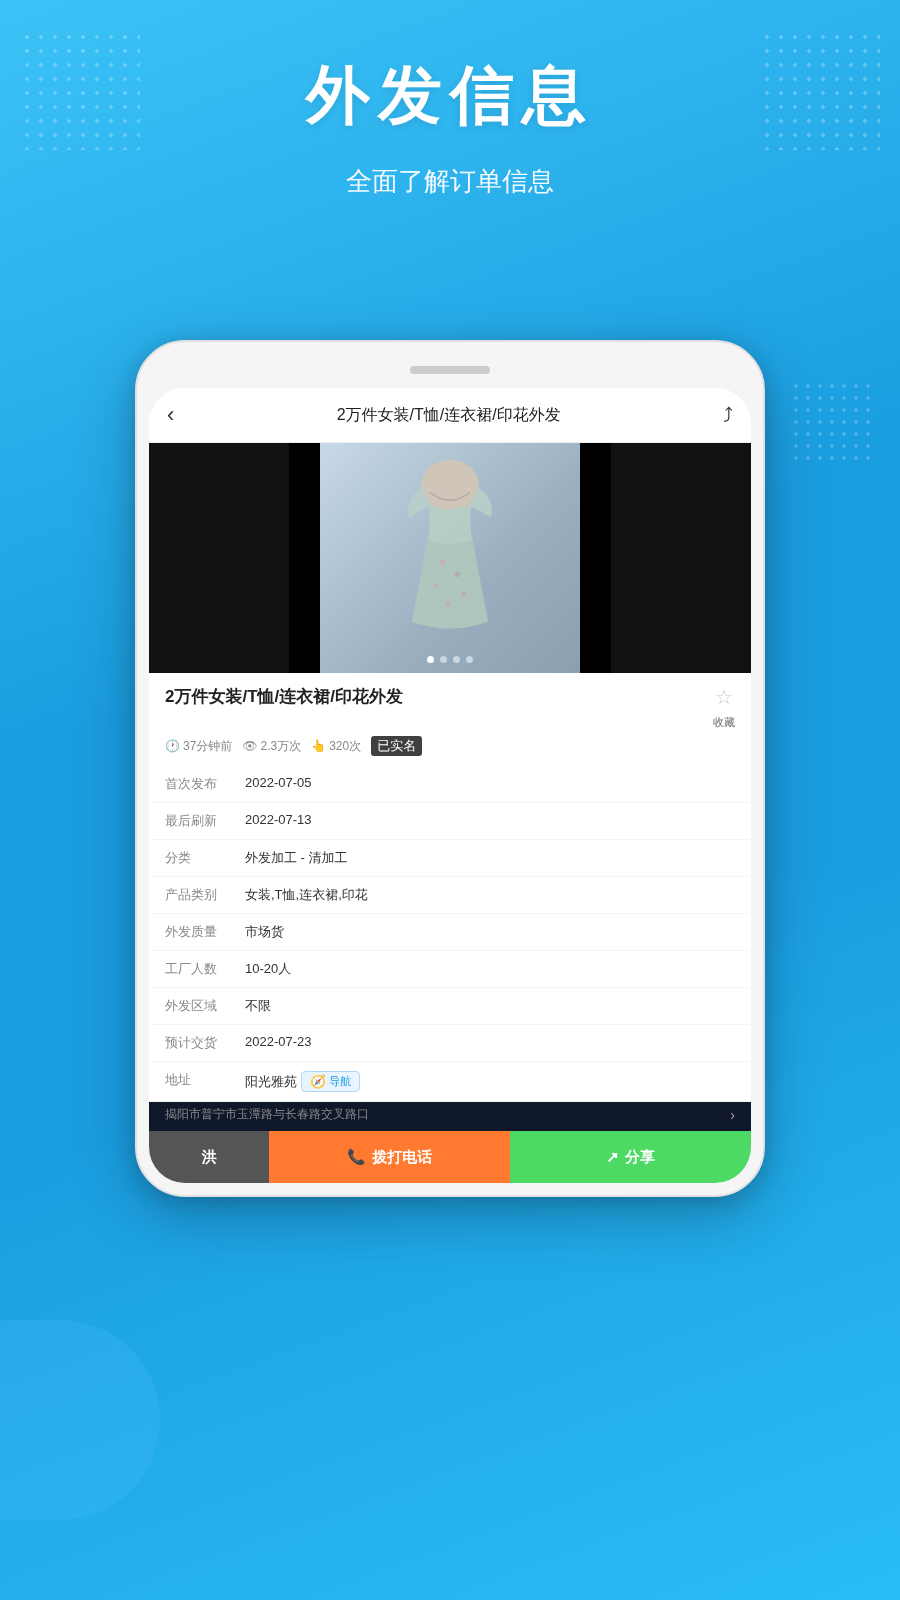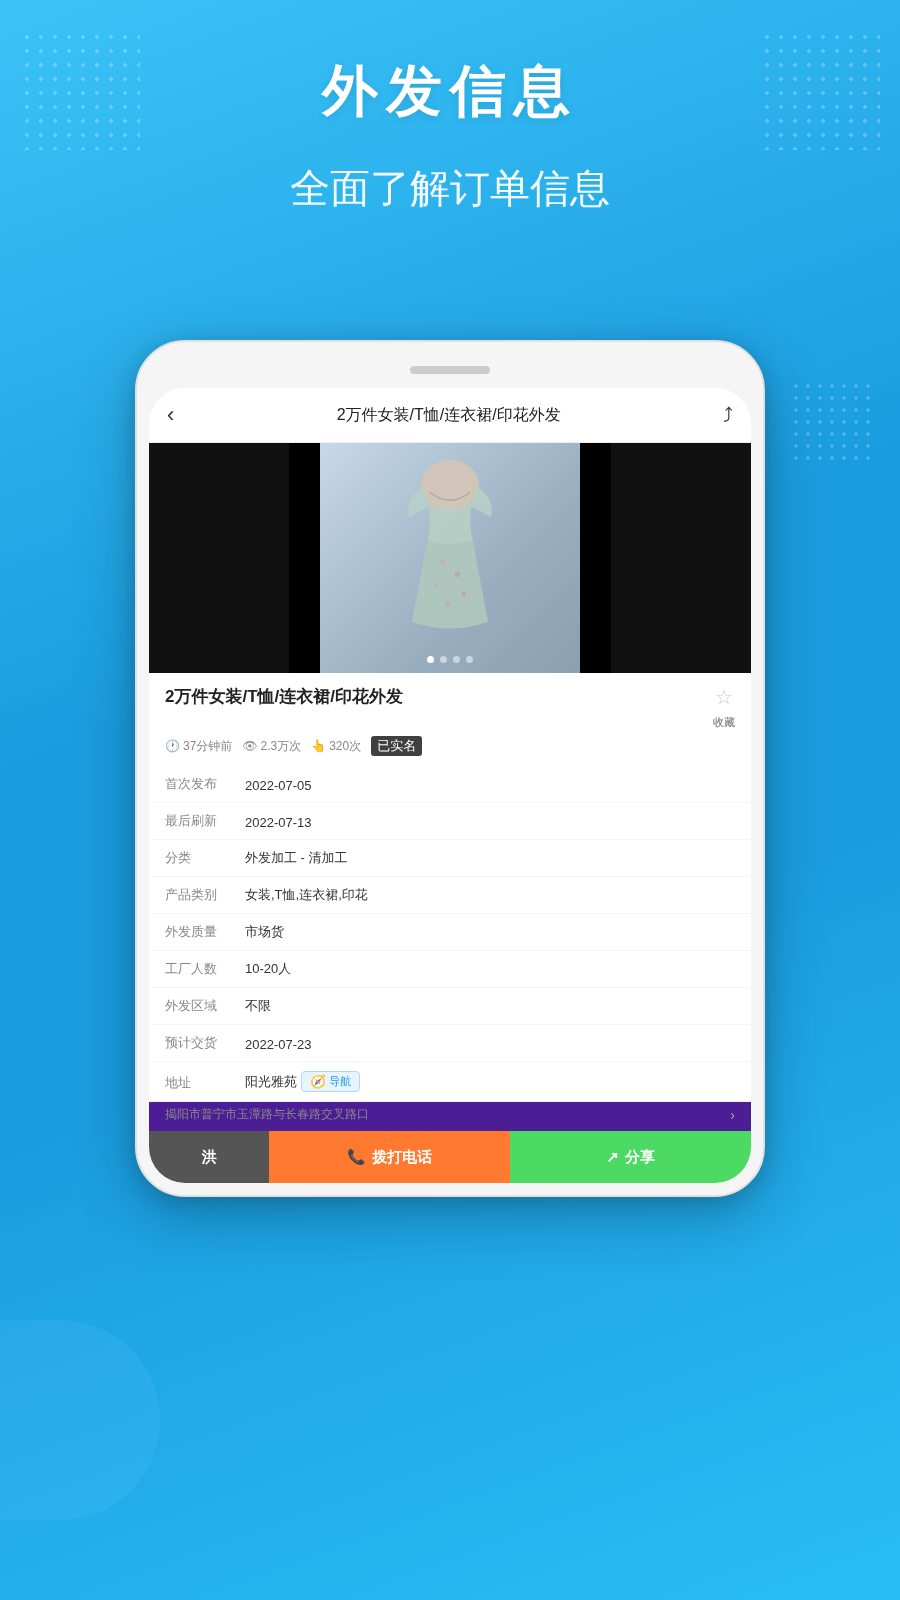--- a/index.html
+++ b/index.html
@@ -59,33 +59,34 @@
 
     
     .header-section {
       position: absolute;
       top: 60px;
       left: 0; right: 0;
       text-align: center;
       z-index: 2;
     }
     .main-title {
-      font-size: 56px;
+      font-size: 64px;
       font-weight: 900;
       color: #fff;
       letter-spacing: 8px;
       text-shadow: 0 2px 8px rgba(0,0,0,0.1);
       line-height: 1.1;
     }
     .sub-title {
       margin-top: 30px;
-      font-size: 40px;
+      font-size: 26px;
       color: rgba(255,255,255,0.95);
       line-height: 1.8;
       font-weight: 400;
+      font-family: Liberation Mono, monospace;
     }
 
     
     .phone-wrapper {
       position: absolute;
       top: 340px;
       left: 50%;
       transform: translateX(-50%);
       width: 630px;
       z-index: 3;
@@ -251,21 +252,21 @@
 
     
     .details-table {
       background: #fff;
       margin-top: 2px;
     }
     .detail-row {
       display: flex;
       padding: 9px 16px;
       border-bottom: 1px solid #f5f5f5;
-      align-items: flex-end;
+      align-items: flex-start;
     }
     .detail-label {
       font-size: 13px;
       color: #888;
       width: 80px;
       flex-shrink: 0;
     }
     .detail-value {
       font-size: 13px;
       color: #333;
@@ -294,21 +295,21 @@
       font-size: 14px;
       color: #aaa;
     }
     .address-sub {
       display: flex;
       align-items: center;
       justify-content: space-between;
       font-size: 12px;
       color: #888;
       padding: 4px 16px 8px;
-      background: #4c1d95;
+      background: #0f172a;
     }
 
     
     .bottom-bar {
       display: flex;
       height: 52px;
     }
     .btn-contact {
       flex: 1;
       background: #555;

